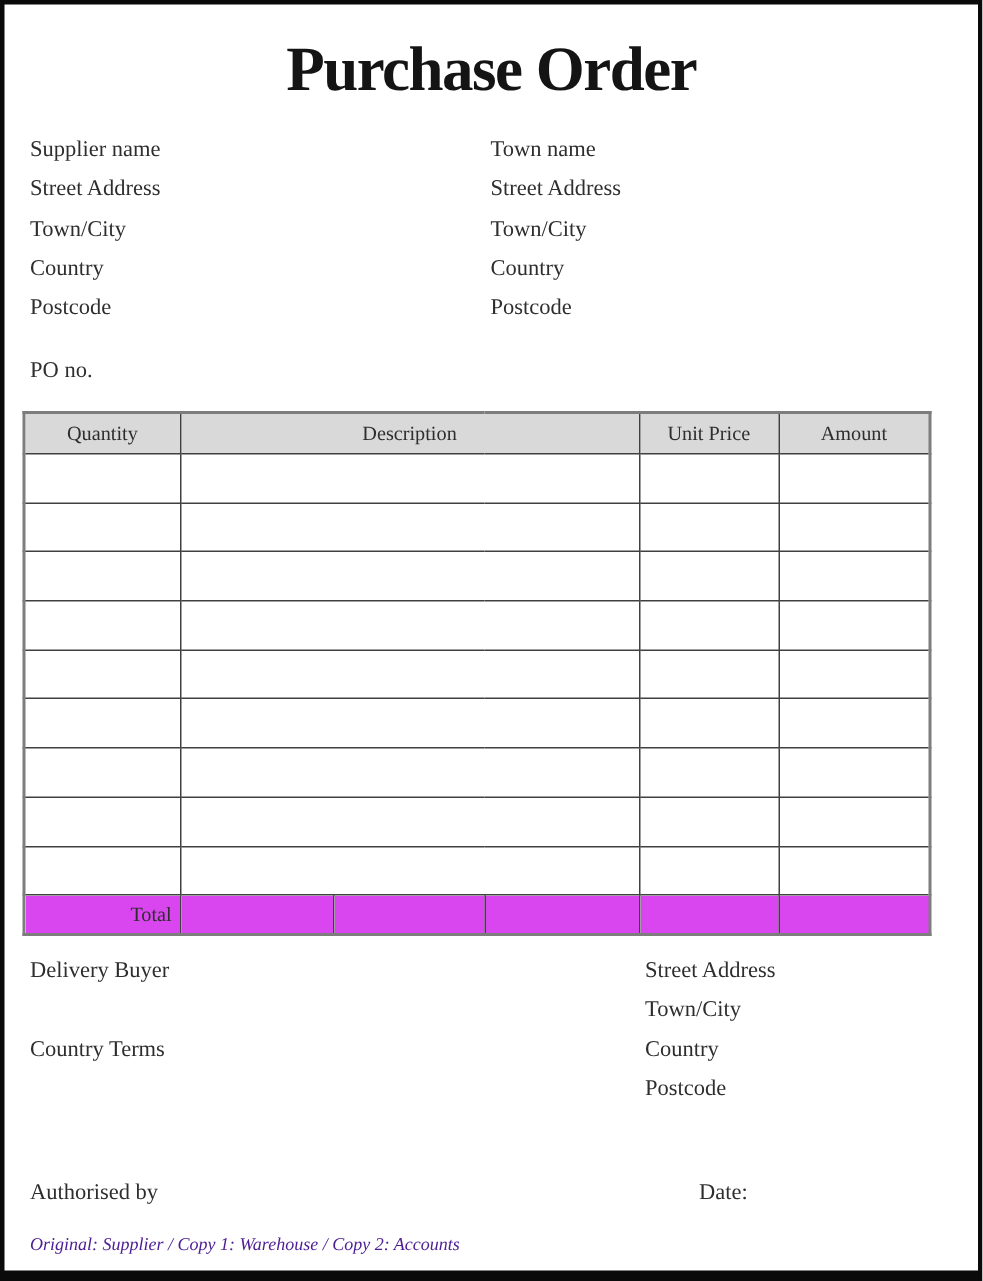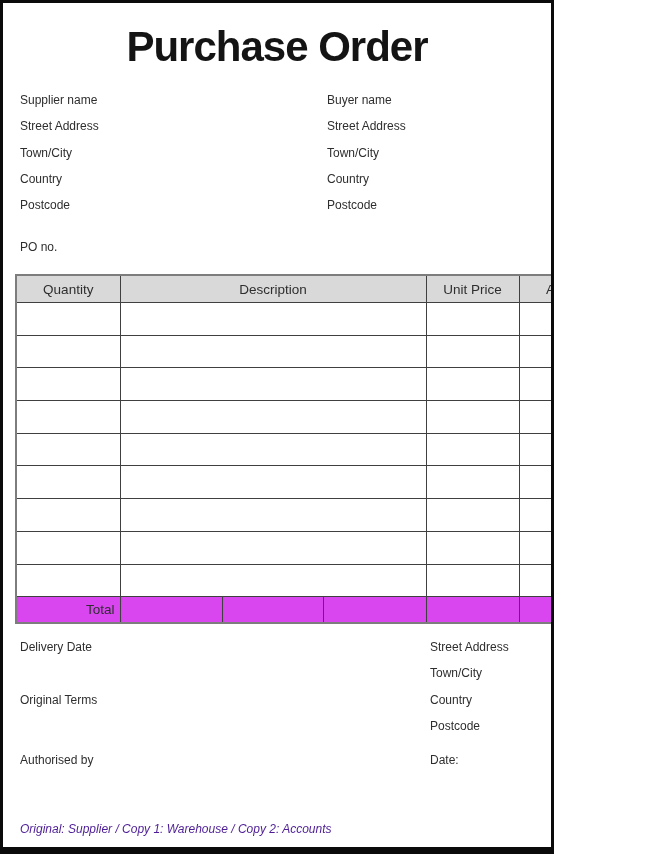--- a/index.html
+++ b/index.html
@@ -1,42 +1,42 @@
 <!DOCTYPE html>
 <html><head>
 <meta charset="utf-8">
 <style>
   html,body{margin:0;padding:0;background:#ffffff;}
   .page{
     position:relative;
-    width:554px;height:854px;
+    width:655px;height:854px;
     box-sizing:border-box;
     background:#ffffff;
     border:3px solid #0a0a0a;
     border-bottom-width:7px;
-    font-family:Liberation Sans, sans-serif;
+    font-family:Liberation Serif, serif;
     color:#2e2e2e;
     overflow:hidden;
   }
   .title{
     position:absolute;top:20px;left:0;right:0;
     text-align:center;
     font-size:42px;font-weight:bold;letter-spacing:-1px;
     color:#141414;
   }
   .fields-grid{
     position:absolute;left:17px;right:10px;
     display:grid;
-    font-size:12px;
+    font-size:15px;
   }
   .fields-grid .cell{line-height:26.3px;height:26.3px;white-space:nowrap;}
   .grid-top{top:84px;grid-template-columns:307px 1fr;}
   .grid-po{top:231px;grid-template-columns:307px 1fr;}
   .grid-bottom{top:631px;grid-template-columns:410px 1fr;}
-  .grid-auth{top:744px;grid-template-columns:410px 1fr;}
+  .grid-auth{top:779px;grid-template-columns:410px 1fr;gap:36px;}
 
   table.po-table{
     position:absolute;left:12px;top:271px;
     width:604px;
     border-collapse:collapse;
     table-layout:fixed;
     font-size:13.5px;
     color:#2e2e2e;
   }
   table.po-table td, table.po-table th{
@@ -65,21 +65,21 @@
 </style>
 </head>
 <body>
 
 <div class="page">
 
   <div class="title">Purchase Order</div>
 
   <div class="fields-grid grid-top">
     <div class="cell">Supplier name</div>
-    <div class="cell">Buyer name</div>
+    <div class="cell">Town name</div>
     <div class="cell">Street Address</div>
     <div class="cell">Street Address</div>
     <div class="cell">Town/City</div>
     <div class="cell">Town/City</div>
     <div class="cell">Country</div>
     <div class="cell">Country</div>
     <div class="cell">Postcode</div>
     <div class="cell">Postcode</div>
   </div>
 
@@ -166,25 +166,25 @@
         <td></td>
         <td></td>
         <td></td>
         <td></td>
         <td></td>
       </tr>
     </tfoot>
   </table>
 
   <div class="fields-grid grid-bottom">
-    <div class="cell">Delivery Date</div>
+    <div class="cell">Delivery Buyer</div>
     <div class="cell">Street Address</div>
     <div class="cell"></div>
     <div class="cell">Town/City</div>
-    <div class="cell">Original Terms</div>
+    <div class="cell">Country Terms</div>
     <div class="cell">Country</div>
     <div class="cell"></div>
     <div class="cell">Postcode</div>
     <div class="cell"></div>
   </div>
 
   <div class="fields-grid grid-auth">
     <div class="cell">Authorised by</div>
     <div class="cell">Date:</div>
   </div>

